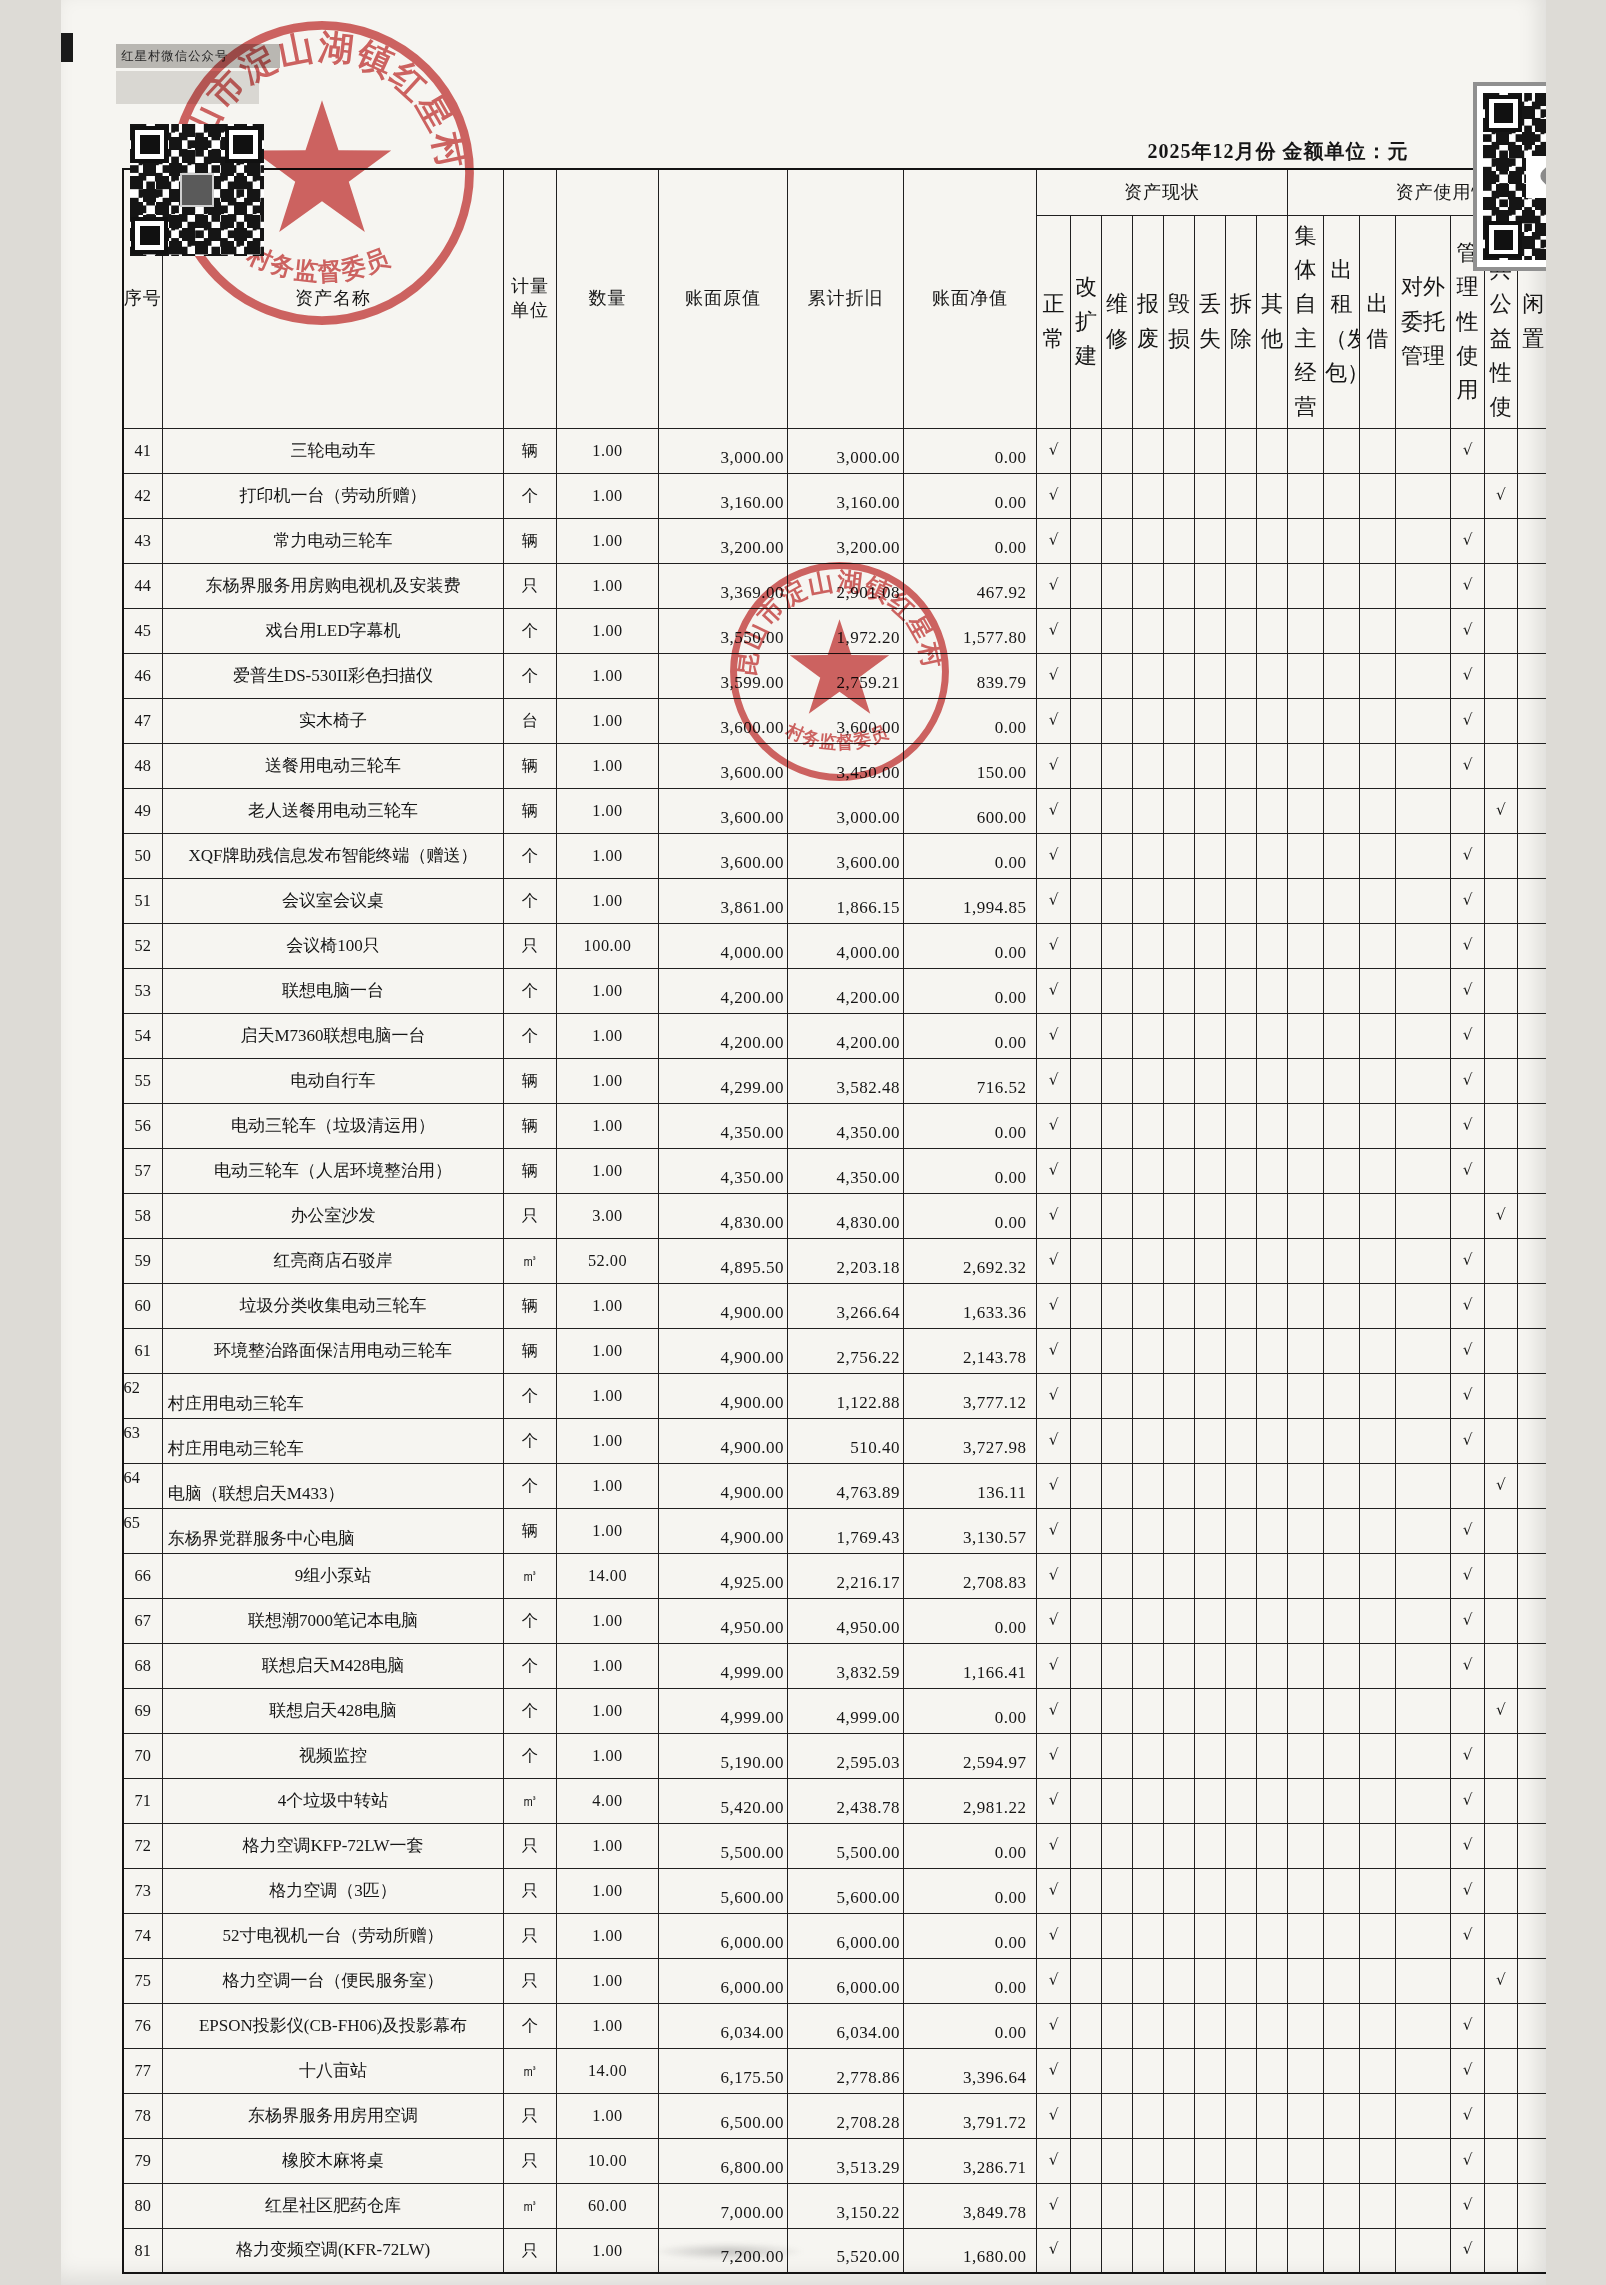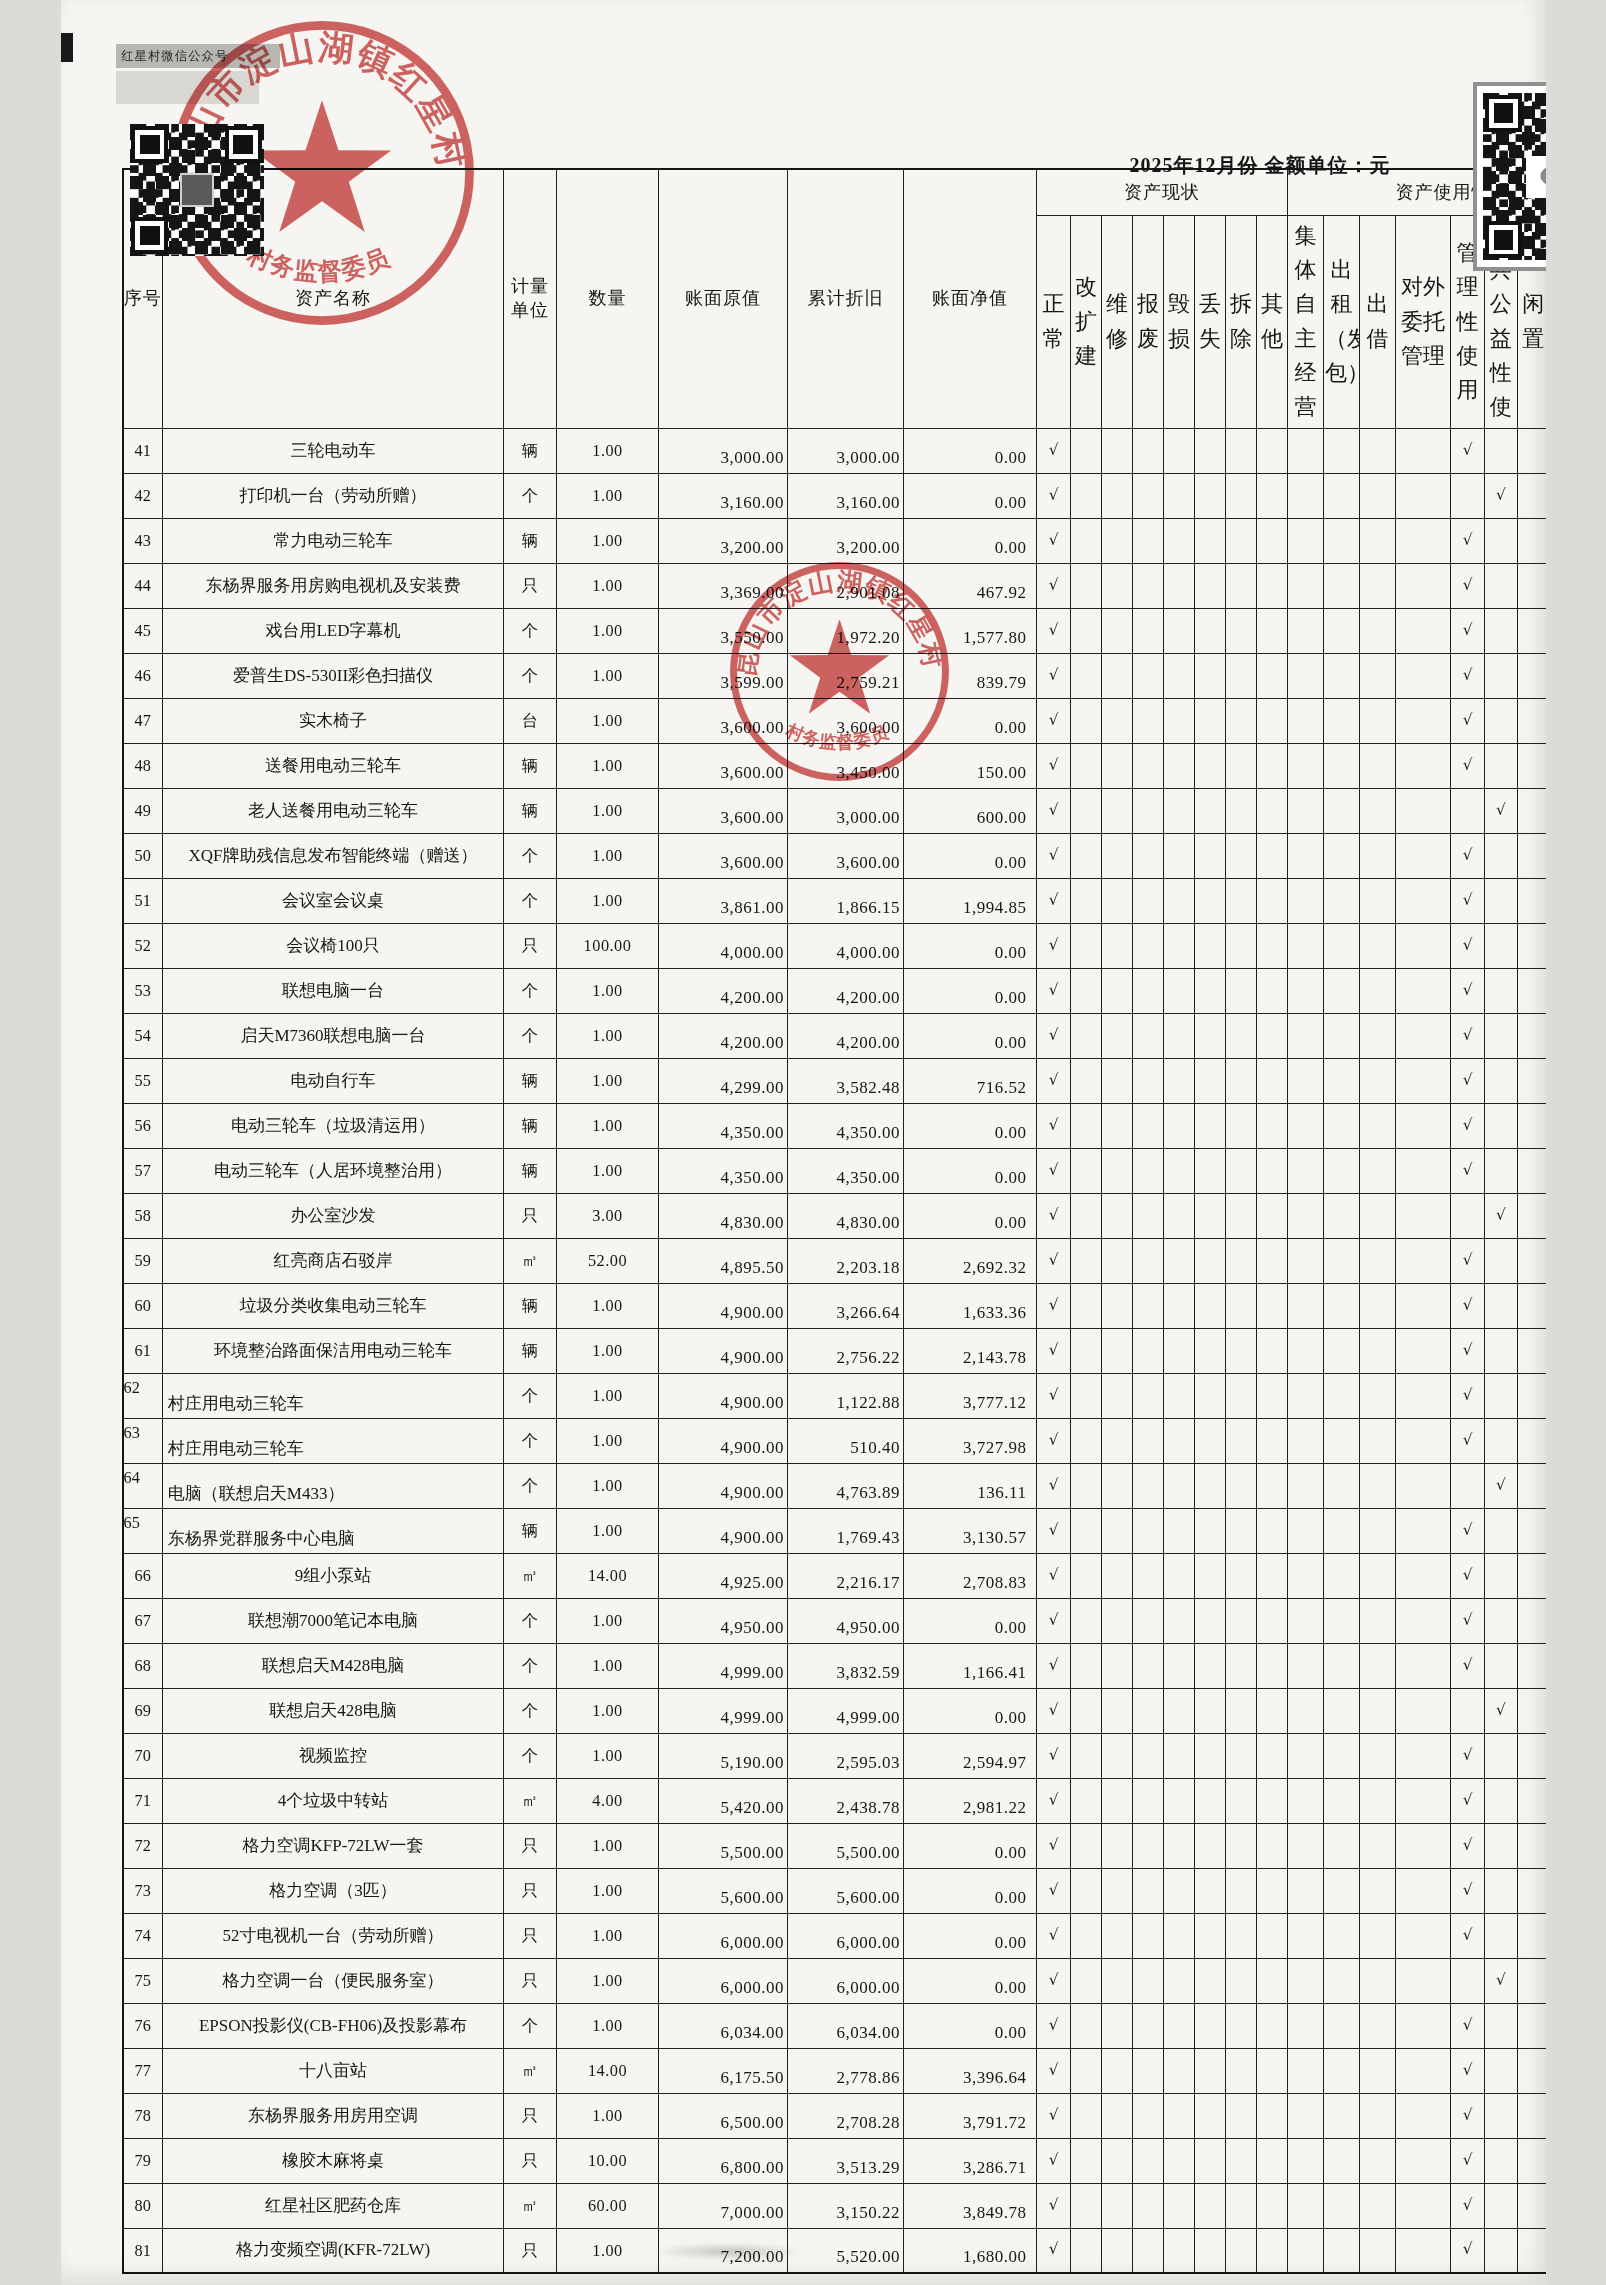--- a/index.html
+++ b/index.html
@@ -14,21 +14,21 @@
     position:absolute; left:55px; top:44px; width:164px; height:24px;
     background:#b9b7b2; color:#262626; font-family:"Liberation Sans",sans-serif;
     font-size:12.4px; line-height:24px; padding-left:5.7px; letter-spacing:1px; box-sizing:border-box;
   }
   .wechat-strip2 { position:absolute; left:55px; top:71px; width:143px; height:32.5px; background:#d9d7d2; }
   .title {
     position:absolute; top:50px; left:0; width:1607px; margin:0; text-align:center;
     font-size:30px; font-weight:700; letter-spacing:1.9px;
   }
   .dateline {
-    position:absolute; top:152px; left:1069px; width:279px; 
+    position:absolute; top:138px; left:1069px; width:279px; text-align:right;
     font-size:20px; letter-spacing:1px; font-weight:600;
   }
   
   table.asset-table {
     position:absolute; left:61px; top:168px; width:1495px;
     border-collapse:collapse; table-layout:fixed; z-index:5;
     border:2.9px solid #141414;
   }
   .asset-table th, .asset-table td {
     border:1.9px solid #202020; padding:0; text-align:center; vertical-align:middle;

